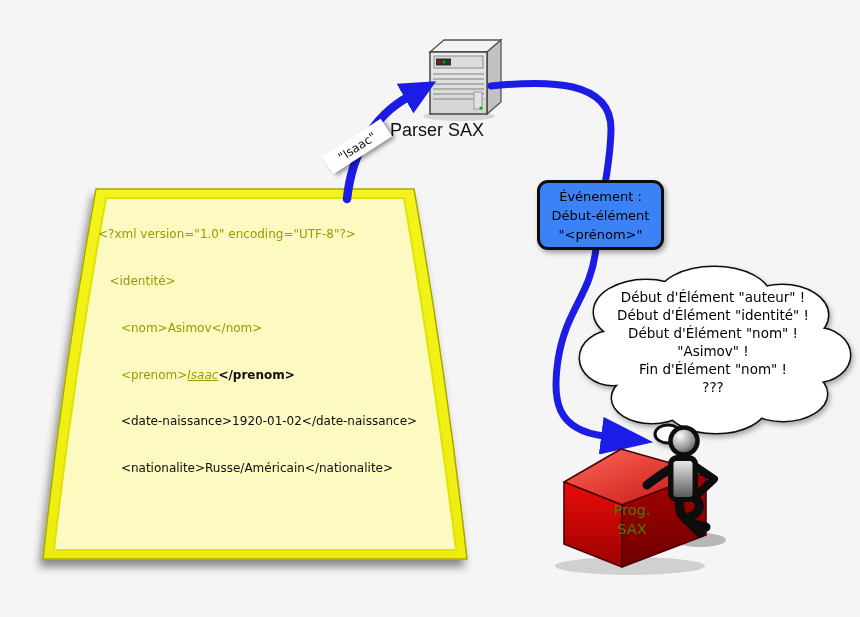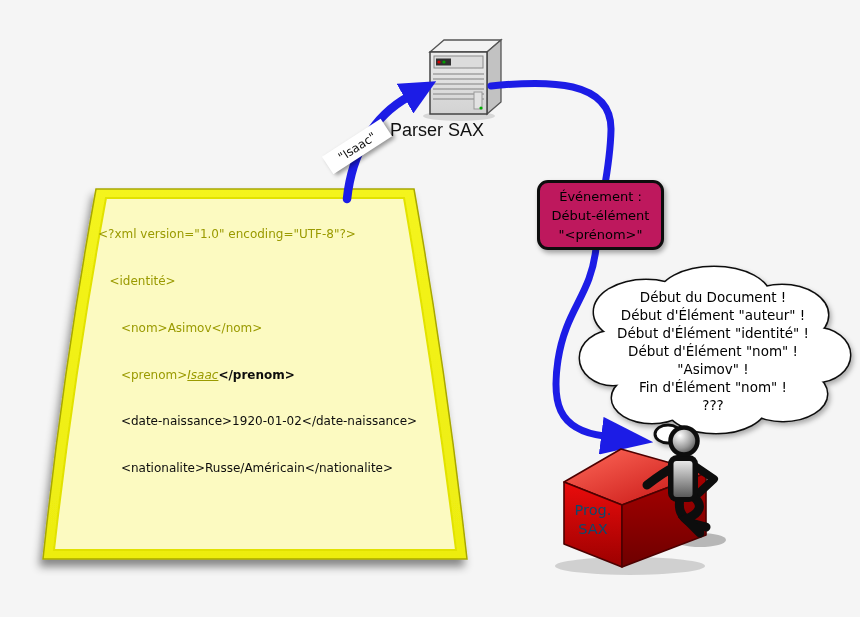--- a/index.html
+++ b/index.html
@@ -26,34 +26,34 @@
   .isaac-label{
     position:absolute;left:322px;top:136px;width:70px;height:21px;
     background:#fff;transform:rotate(-33deg);
     box-shadow:2px 3px 4px rgba(0,0,0,.4);
     display:flex;align-items:center;justify-content:center;
     font-size:12px;color:#111;
   }
   
   .event-box{
     position:absolute;left:537px;top:180px;width:121px;height:64px;
-    background:#be185d;border:3.5px solid #0d0d0d;border-radius:11px;
+    background:#3b82f6;border:3.5px solid #0d0d0d;border-radius:11px;
     box-shadow:2px 3px 5px rgba(0,0,0,.35);
     display:flex;flex-direction:column;align-items:center;justify-content:center;
     font-size:13px;line-height:19px;color:#000;text-align:center;
   }
   
   .bubble-text{
     position:absolute;left:597px;top:288px;width:232px;text-align:center;
     font-size:13.5px;line-height:18px;color:#000;
   }
   
   .cube-label{
     position:absolute;left:564px;top:501px;width:58px;text-align:center;
-    font-size:14.5px;line-height:19px;color:#0c4a6e;
+    font-size:14.5px;line-height:19px;color:#4d7c0f;padding-left:39px;
   }
 </style>
 </head>
 <body>
 
 <div class="stage">
 
   <svg width="860" height="617" viewBox="0 0 860 617">
     <defs>
       <filter id="noteShadow" x="-20%" y="-20%" width="140%" height="140%">
@@ -205,21 +205,20 @@
 
   <div class="isaac-label">"Isaac"</div>
 
   <div class="event-box">
     <div>Événement :</div>
     <div>Début-élément</div>
     <div>"&lt;prénom&gt;"</div>
   </div>
 
   <div class="bubble-text">
-    <div>Début du Document !</div>
     <div>Début d'Élément "auteur" !</div>
     <div>Début d'Élément "identité" !</div>
     <div>Début d'Élément "nom" !</div>
     <div>"Asimov" !</div>
     <div>Fin d'Élément "nom" !</div>
     <div>???</div>
   </div>
 
   <div class="cube-label">
     <div>Prog.</div>

